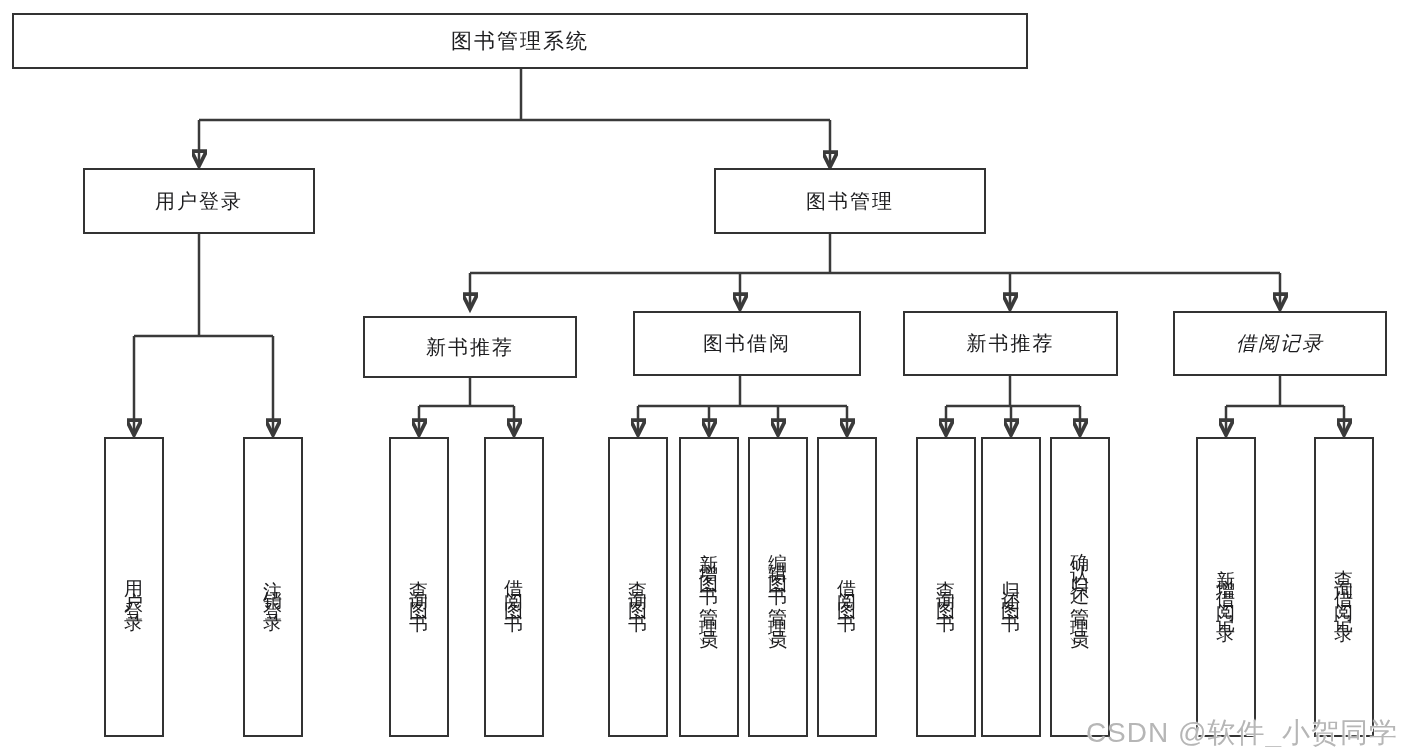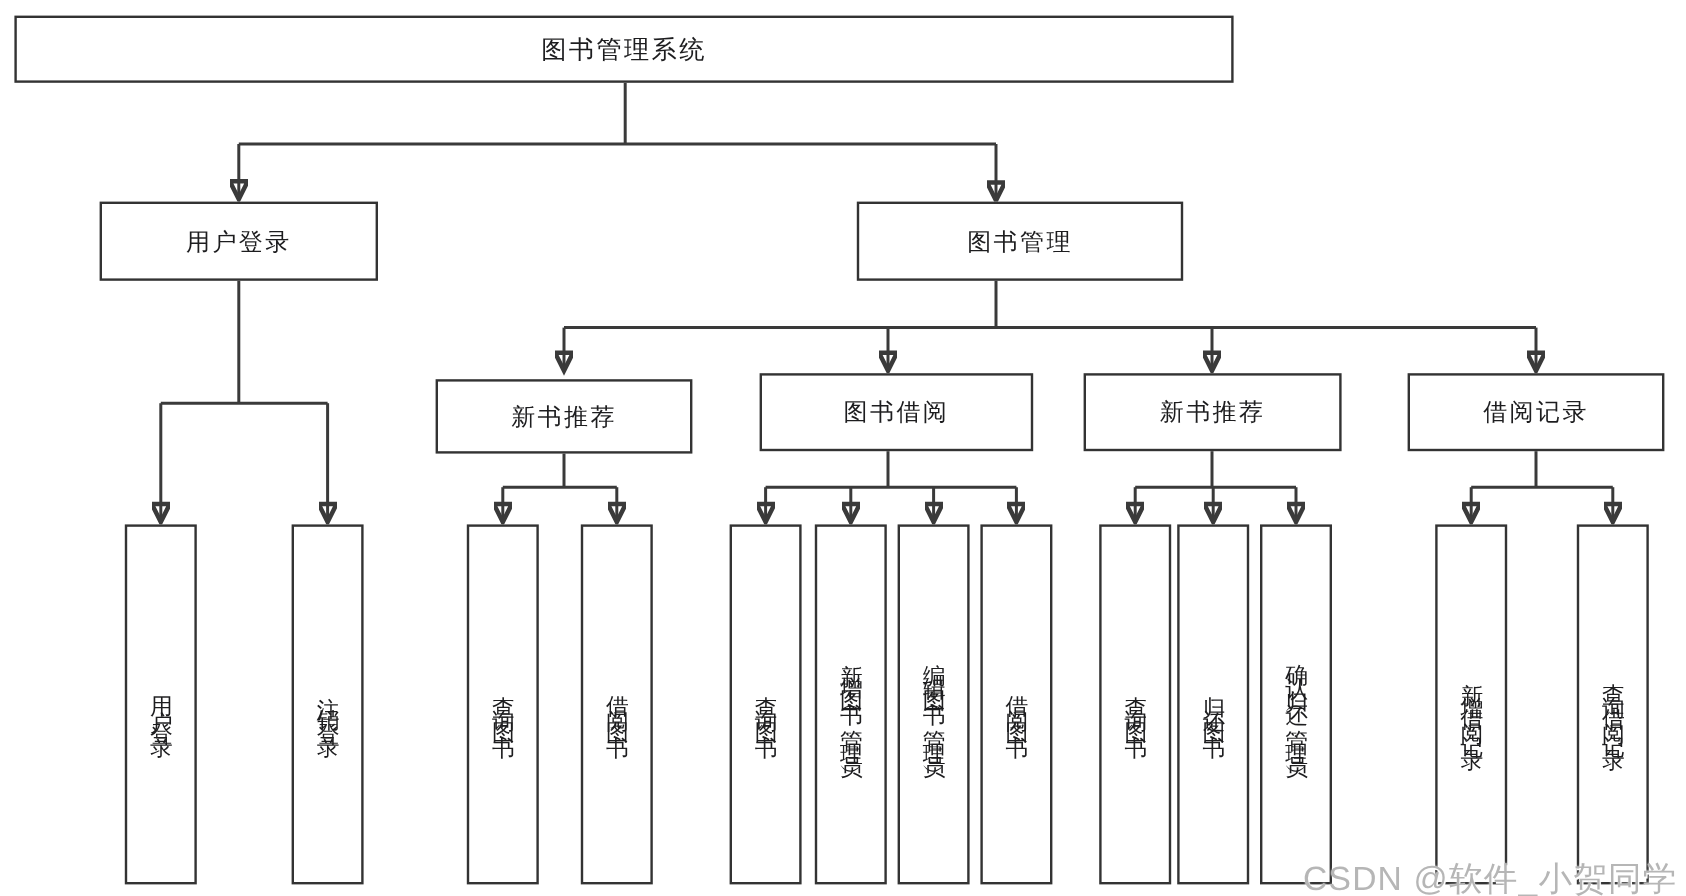--- a/index.html
+++ b/index.html
@@ -97,21 +97,21 @@
 
   <div class="box hbox" style="left:363px; top:316px; width:214px; height:62px;">
     <span>新书推荐</span>
   </div>
   <div class="box hbox" style="left:633px; top:311px; width:228px; height:65px;">
     <span>图书借阅</span>
   </div>
   <div class="box hbox" style="left:903px; top:311px; width:215px; height:65px;">
     <span>新书推荐</span>
   </div>
-  <div class="box hbox" style="left:1173px; top:311px; width:214px; height:65px;">
+  <div class="box hbox" style="left:1173px; top:311px; width:214px; height:65px;font-style:italic;">
     <span>借阅记录</span>
   </div>
 
   <div class="box leaf" style="left:104px; top:437px; width:60px; height:300px;">
     <span class="vtext">用户登录</span>
   </div>
   <div class="box leaf" style="left:243px; top:437px; width:60px; height:300px;">
     <span class="vtext">注销登录</span>
   </div>
 

